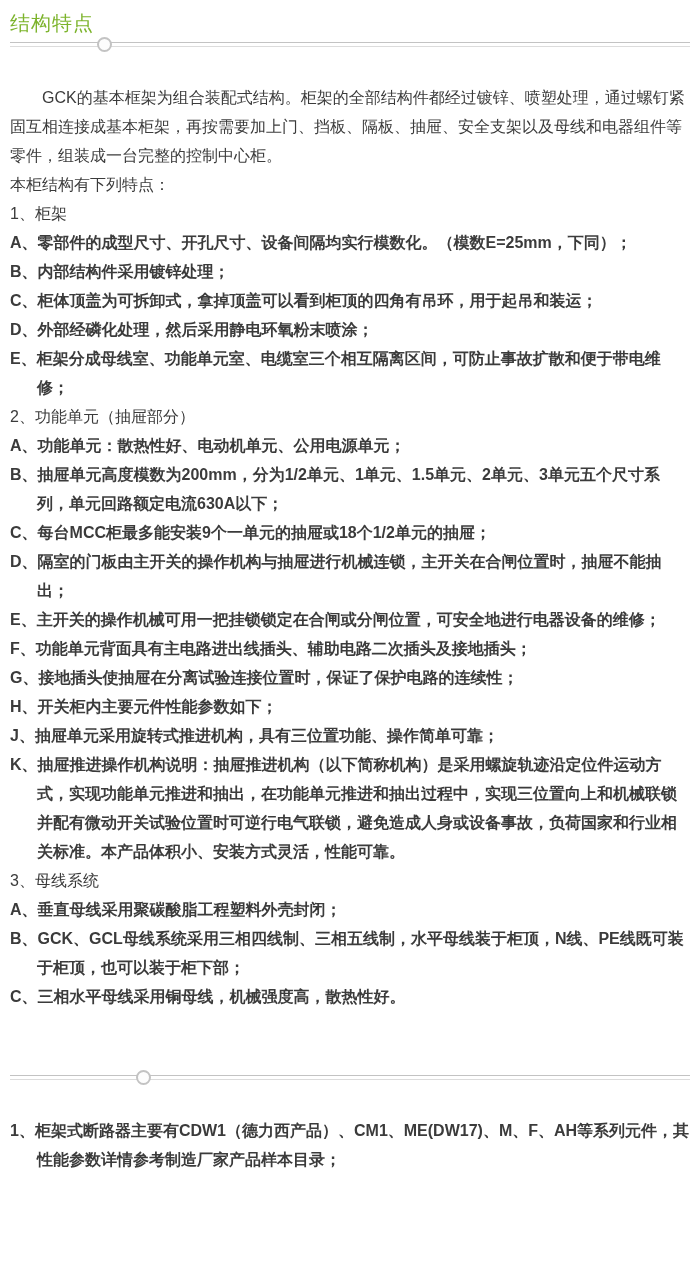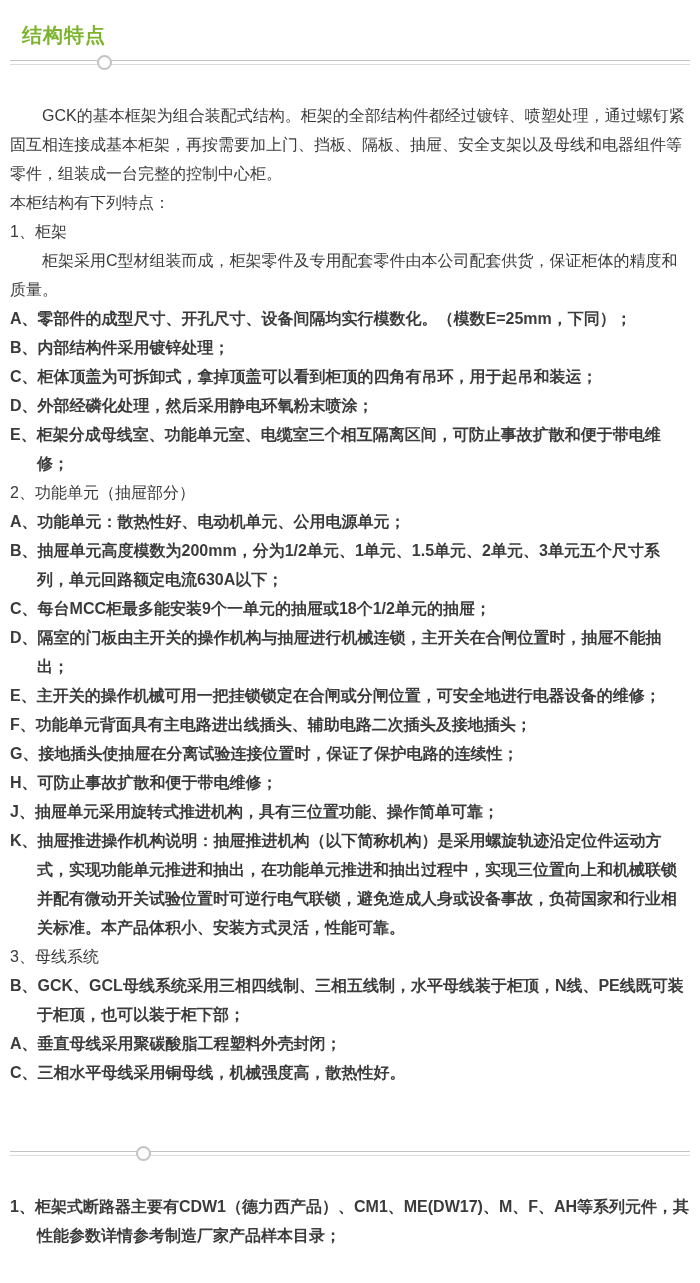--- a/index.html
+++ b/index.html
@@ -13,23 +13,23 @@
     overflow: hidden;
     font-family: "Liberation Sans", "DejaVu Sans", sans-serif;
     color: var(--text, #3b3b3b);
   }
   .page {
     box-sizing: border-box;
     width: 700px;
     padding: 10px 10px 0 10px;
   }
   .sec-title {
-    margin: 12px;
+    margin: 0;
     font-size: 20px;
-    font-weight: bold;
+    font-weight: normal;
     letter-spacing: 1px;
     line-height: 26px;
     color: var(--accent, #7db42d);
   }
   .divider {
     position: relative;
     margin-top: 6px;
     height: 3px;
     border-top: 1px solid #c3c3c3;
     border-bottom: 1px solid #dcdcdc;
@@ -68,40 +68,39 @@
   <section class="sec sec-1">
     <h2 class="sec-title">结构特点</h2>
     <div class="divider">
       <span class="knob knob-1"></span>
     </div>
     <div class="content">
 
     <p class="line p-indent">GCK的基本框架为组合装配式结构。柜架的全部结构件都经过镀锌、喷塑处理，通过螺钉紧固互相连接成基本柜架，再按需要加上门、挡板、隔板、抽屉、安全支架以及母线和电器组件等零件，组装成一台完整的控制中心柜。</p>
         <p class="line p-plain">本柜结构有下列特点：</p>
         <p class="line p-plain">1、柜架</p>
-        <p class="line p-indent">柜架采用C型材组装而成，柜架零件及专用配套零件由本公司配套供货，保证柜体的精度和质量。</p>
         <p class="line p-hang">A、零部件的成型尺寸、开孔尺寸、设备间隔均实行模数化。（模数E=25mm，下同）；</p>
         <p class="line p-hang">B、内部结构件采用镀锌处理；</p>
         <p class="line p-hang">C、柜体顶盖为可拆卸式，拿掉顶盖可以看到柜顶的四角有吊环，用于起吊和装运；</p>
         <p class="line p-hang">D、外部经磷化处理，然后采用静电环氧粉末喷涂；</p>
         <p class="line p-hang">E、柜架分成母线室、功能单元室、电缆室三个相互隔离区间，可防止事故扩散和便于带电维修；</p>
         <p class="line p-plain">2、功能单元（抽屉部分）</p>
         <p class="line p-hang">A、功能单元：散热性好、电动机单元、公用电源单元；</p>
         <p class="line p-hang">B、抽屉单元高度模数为200mm，分为1/2单元、1单元、1.5单元、2单元、3单元五个尺寸系列，单元回路额定电流630A以下；</p>
         <p class="line p-hang">C、每台MCC柜最多能安装9个一单元的抽屉或18个1/2单元的抽屉；</p>
         <p class="line p-hang">D、隔室的门板由主开关的操作机构与抽屉进行机械连锁，主开关在合闸位置时，抽屉不能抽出；</p>
         <p class="line p-hang">E、主开关的操作机械可用一把挂锁锁定在合闸或分闸位置，可安全地进行电器设备的维修；</p>
         <p class="line p-hang">F、功能单元背面具有主电路进出线插头、辅助电路二次插头及接地插头；</p>
         <p class="line p-hang">G、接地插头使抽屉在分离试验连接位置时，保证了保护电路的连续性；</p>
-        <p class="line p-hang">H、可防止事故扩散和便于带电维修；</p>
+        <p class="line p-hang">H、开关柜内主要元件性能参数如下；</p>
         <p class="line p-hang">J、抽屉单元采用旋转式推进机构，具有三位置功能、操作简单可靠；</p>
         <p class="line p-hang">K、抽屉推进操作机构说明：抽屉推进机构（以下简称机构）是采用螺旋轨迹沿定位件运动方式，实现功能单元推进和抽出，在功能单元推进和抽出过程中，实现三位置向上和机械联锁并配有微动开关试验位置时可逆行电气联锁，避免造成人身或设备事故，负荷国家和行业相关标准。本产品体积小、安装方式灵活，性能可靠。</p>
         <p class="line p-plain">3、母线系统</p>
+        <p class="line p-hang">A、垂直母线采用聚碳酸脂工程塑料外壳封闭；</p>
         <p class="line p-hang">B、GCK、GCL母线系统采用三相四线制、三相五线制，水平母线装于柜顶，N线、PE线既可装于柜顶，也可以装于柜下部；</p>
-        <p class="line p-hang">A、垂直母线采用聚碳酸脂工程塑料外壳封闭；</p>
         <p class="line p-hang">C、三相水平母线采用铜母线，机械强度高，散热性好。</p>
       </div>
   </section>
 
   <section class="sec sec-2">
     <div class="divider">
       <span class="knob knob-2"></span>
     </div>
     <div class="content">
 

